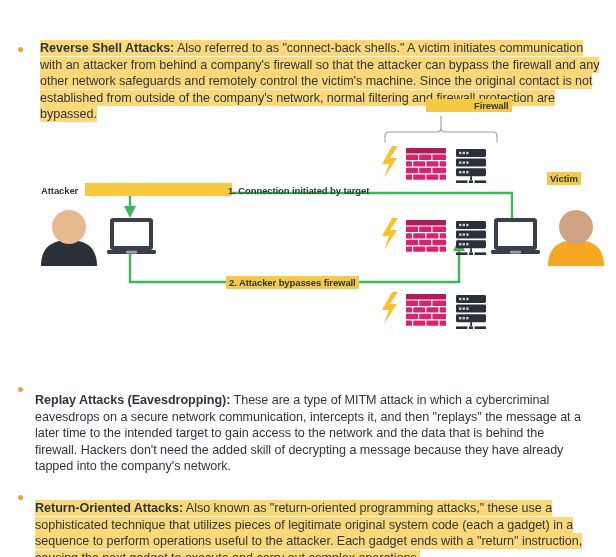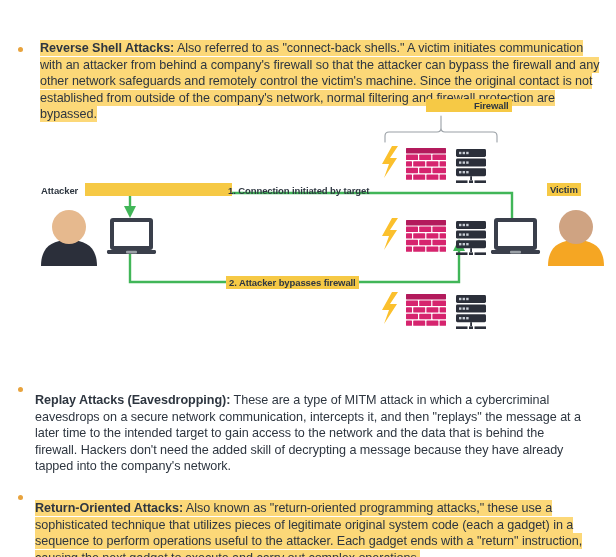--- a/index.html
+++ b/index.html
@@ -73,21 +73,21 @@
     letter-spacing: -0.1px;
   }
   .dlabel.hlbox {
     background: #f6c945;
     padding: 1px 3px;
   }
   .dlabel.plain { padding: 1px 0; }
 
   #lbl-firewall { left: 426px; top: 99px; padding-left: 48px; }
   #lbl-attacker { left: 41px;  top: 184px; }
-  #lbl-victim   { left: 547px; top: 183px; text-align: right; }
+  #lbl-victim   { left: 547px; top: 172px; text-align: right; }
   #lbl-step1 {
     left: 228px; top: 184px;
     background: none;
     text-align: right;
   }
   #lbl-step2 { left: 226px; top: 276px; }
 
   
   #bar-step1 {
     position: absolute;

